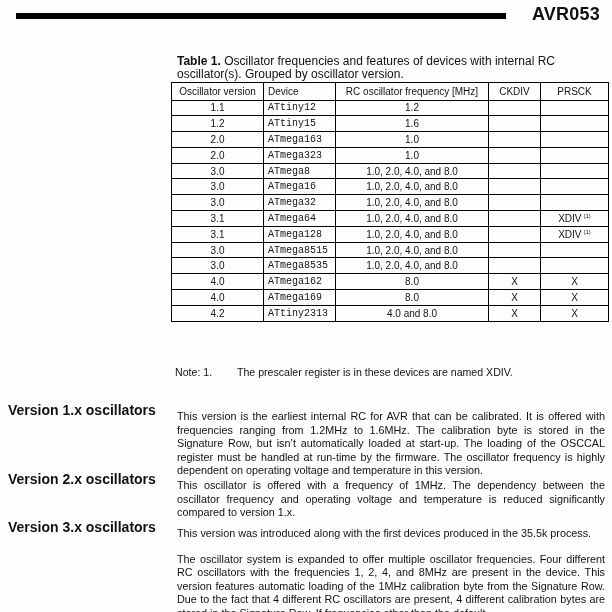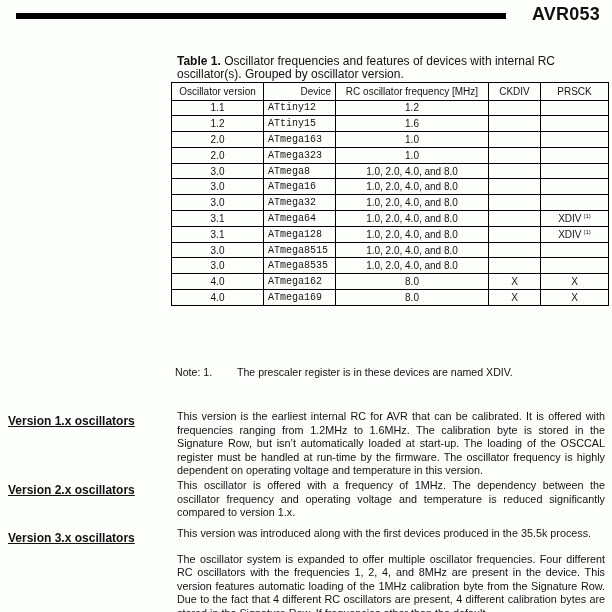--- a/index.html
+++ b/index.html
@@ -22,33 +22,33 @@
   .caption b { font-weight: bold; }
   table.osc {
     position: absolute; left: 171px; top: 82px; width: 437px;
     border-collapse: collapse; font-size: 10px; table-layout: fixed;
   }
   table.osc th, table.osc td {
     border: 1.6px solid #000; padding: 0 4px; height: 14.8px;
     font-weight: normal; white-space: nowrap; overflow: hidden;
   }
   table.osc th { height: 16.5px; text-align: center; }
-  table.osc th.dev { text-align: right; margin-top: 48px; }
+  table.osc th.dev { text-align: left; margin-top: 48px; }
   table.osc td { text-align: center; }
   table.osc td.dev { text-align: left; font-family: Liberation Mono, monospace; }
   col.c1 { width: 92px; } col.c2 { width: 72px; } col.c3 { width: 153px; }
   col.c4 { width: 52px; } col.c5 { width: 68px; }
   sup { font-size: 6px; vertical-align: 4px; margin-left: 2px; }
   .note {
     position: absolute; left: 175px; top: 366px; font-size: 10.6px;
   }
   .note .num { display: inline-block; width: 62px; }
   .section { position: absolute; left: 0; width: 612px; }
   .section .label {
-    position: absolute; left: 8px; top: 16px; font-size: 12px; font-weight: bold; text-decoration: underline;
+    position: absolute; left: 8px; top: 4px; font-size: 14px; font-weight: bold;
   }
   .section .body {
     position: absolute; left: 177px; width: 428px; font-size: 10.8px;
     line-height: 13.6px; text-align: justify;
   }
   .section .body p { margin: 12px 0 9px 0; }
 </style>
 </head>
 <body>
 
@@ -161,20 +161,27 @@
         <td><span>X</span></td>
         <td><span>X</span></td>
       </tr>
       <tr>
         <td><span>4.0</span></td>
         <td class="dev"><span>ATmega169</span></td>
         <td><span>8.0</span></td>
         <td><span>X</span></td>
         <td><span>X</span></td>
       </tr>
+      <tr>
+        <td><span>4.2</span></td>
+        <td class="dev"><span>ATtiny2313</span></td>
+        <td><span>4.0 and 8.0</span></td>
+        <td><span>X</span></td>
+        <td><span>X</span></td>
+      </tr>
     </tbody>
 </table>
 
 <div class="note">
   <span class="num">Note: 1.</span><span>The prescaler register is in these devices are named XDIV.</span>
 </div>
 
 <div class="section" style="top:398px;">
   <div class="label">Version 1.x oscillators</div>
   <div class="body">

